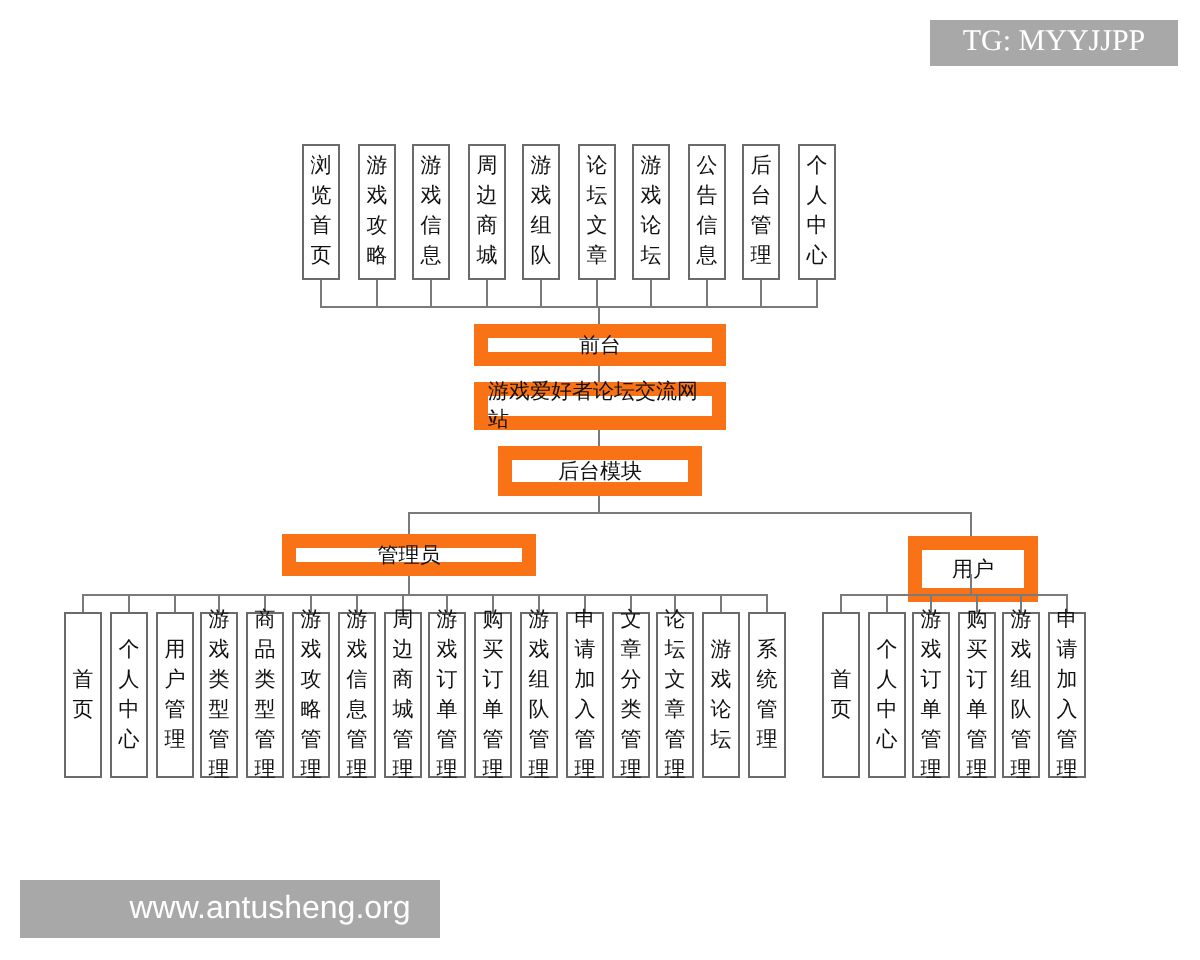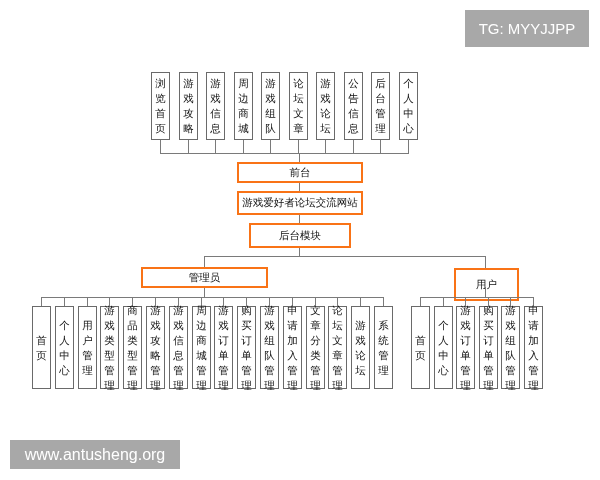--- a/index.html
+++ b/index.html
@@ -4,21 +4,21 @@
 <style>
   html, body { margin: 0; padding: 0; }
   body {
     width: 600px; height: 480px; position: relative; overflow: hidden;
     background: #ffffff;
     font-family: "DejaVu Sans", "Liberation Sans", sans-serif;
     color: #111;
   }
   .box {
     position: absolute; box-sizing: border-box;
-    border: 2px solid #f97316; background: #fff;
+    border: 7px solid #f97316; background: #fff;
     display: flex; align-items: center; justify-content: center;
     font-size: 10.5px;
     font-family: Liberation Serif, serif;
   }
   .vbox {
     position: absolute; box-sizing: border-box;
     border: 1px solid #6a6a6a; background: #fff;
     display: flex; flex-direction: column; align-items: center; justify-content: center;
     font-size: 10.5px; line-height: 15px; width: 19px;
   }
@@ -26,22 +26,22 @@
   .line { position: absolute; background: #7a7a7a; }
   .badge {
     position: absolute; background: #a8a8a8; color: #ffffff;
     font-family: "Liberation Sans", sans-serif;
     display: flex; align-items: center; justify-content: center;
   }
 </style>
 </head>
 <body>
 
-<div class="badge" style="left:465px; top:10px; width:124px; height:37px; font-size:15px;">TG: MYYJJPP</div>
-<div class="badge" style="left:10px; top:440px; width:170px; height:29px; font-size:16px;">www.antusheng.org</div>
+<div class="badge" style="left:465px; top:10px; width:124px; height:23px; font-size:15px;font-family:Liberation Serif, serif;">TG: MYYJJPP</div>
+<div class="badge" style="left:10px; top:440px; width:170px; height:29px; font-size:16px;padding-left:40px;">www.antusheng.org</div>
 
 <div id="diagram">
 
   <div class="line" style="left:160px; top:153px; width:249px; height:1px;"></div>
   <div class="line" style="left:299px; top:153px; width:1px; height:9px;"></div>
 
   <div id="front-mods">
       <div class="line" style="left: 160px; top: 140px; width: 1px; height: 13px;"></div>
       <div class="vbox" style="left: 151px; top: 72px; height: 68px;">
         <span>浏</span>

